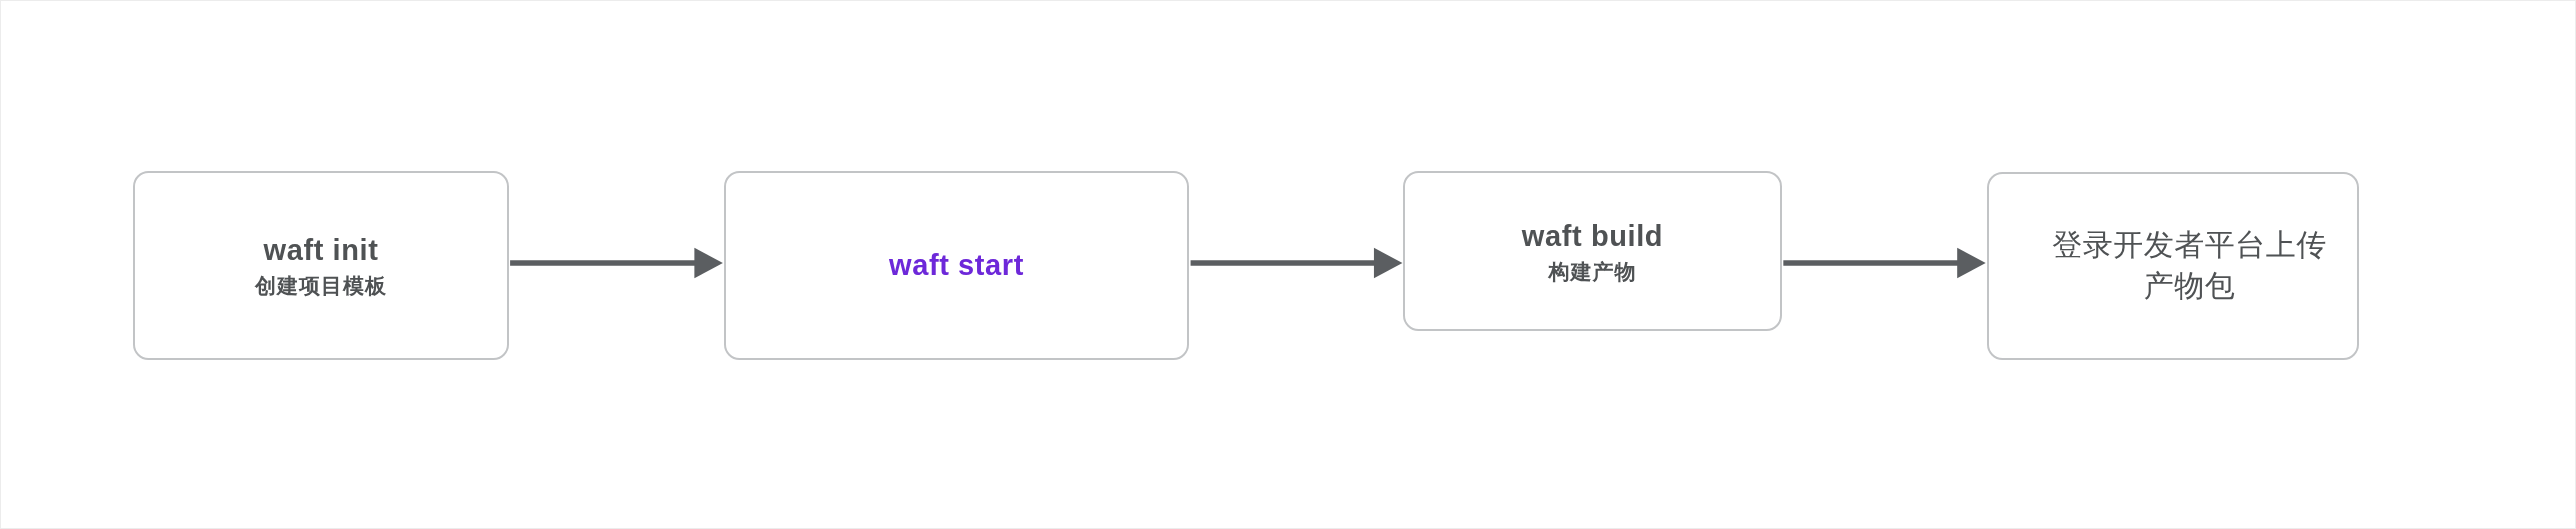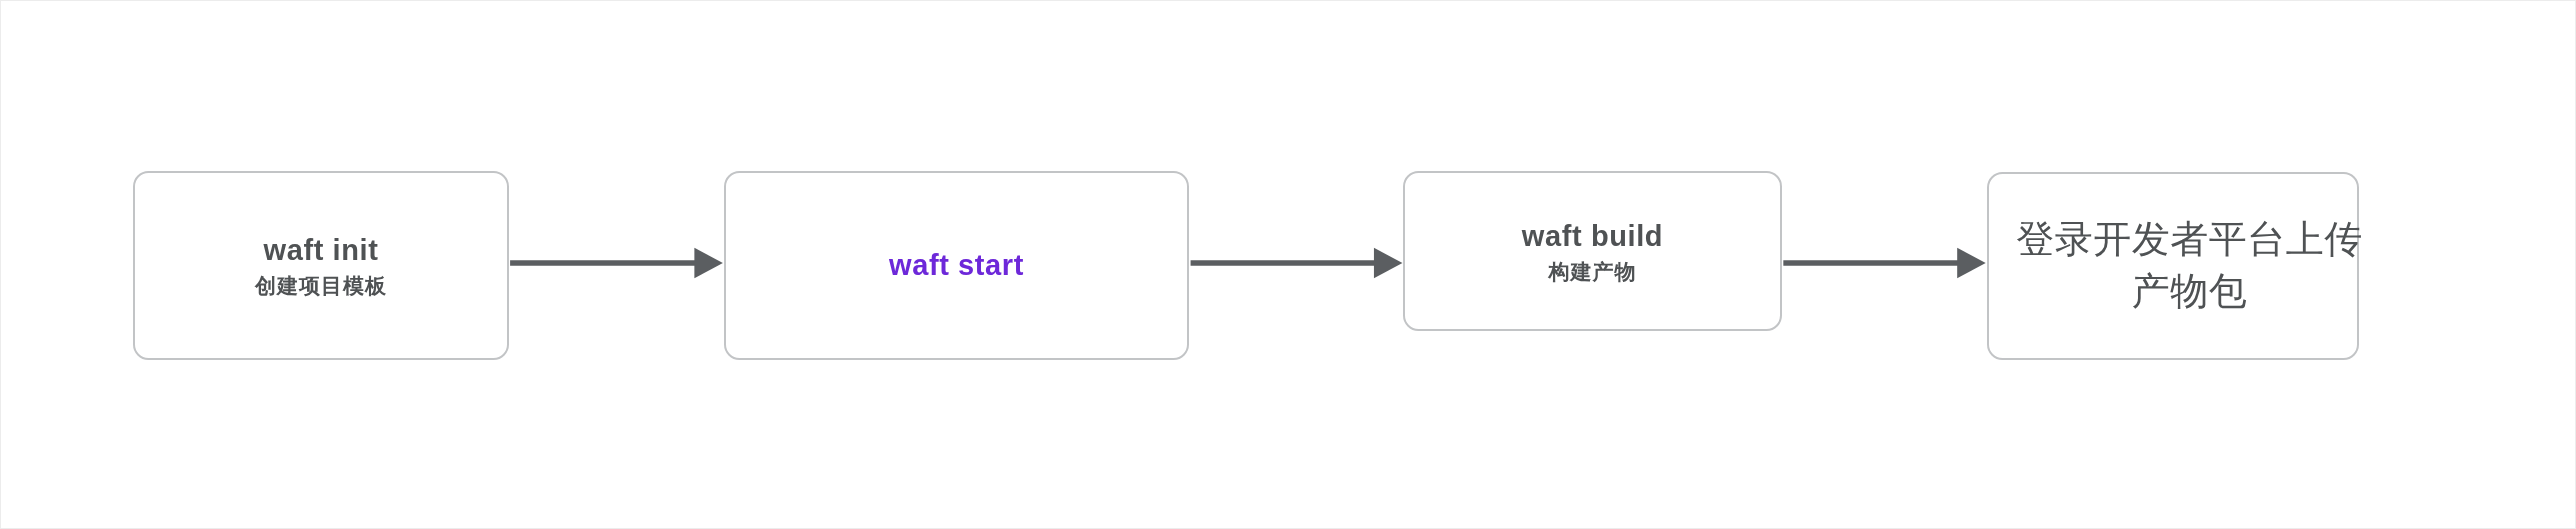--- a/index.html
+++ b/index.html
@@ -52,21 +52,21 @@
   }
 
   .node-line.cn {
     font-weight: bold;
     font-size: 21px;
     letter-spacing: 1px;
   }
 
   .node-line.cn-plain {
     font-weight: normal;
-    font-size: 38px;
+    font-size: 30px;
     letter-spacing: 0.5px;
     line-height: 1.36;
     margin-left: 33px;
   }
 
   .connector {
     position: absolute;
     height: 38px;
     display: block;
   }

